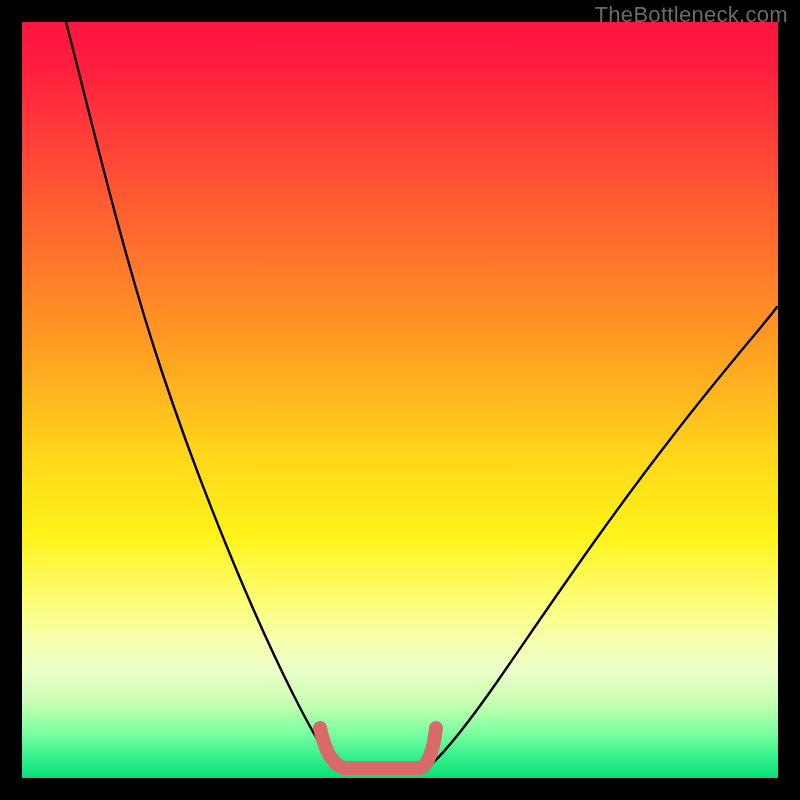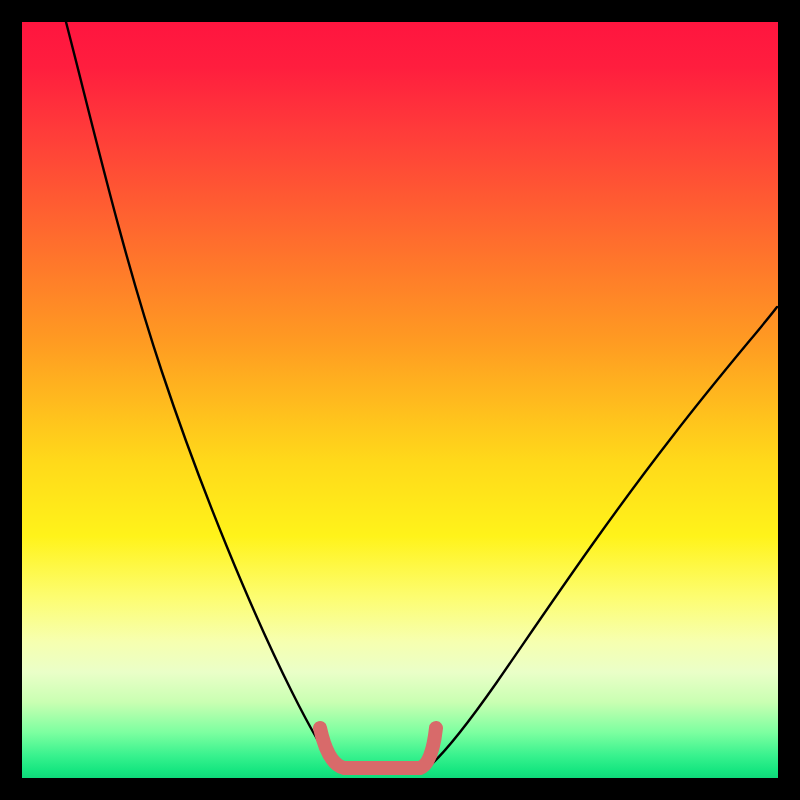--- a/index.html
+++ b/index.html
@@ -69,13 +69,14 @@
       <path d="M 400 750
                C 415 740, 440 710, 475 660
                C 520 595, 580 505, 650 415
                C 700 350, 740 305, 755 285" fill="none" stroke="#000" stroke-width="2.4" stroke-linecap="round"></path>
       <path d="M 298 706
                Q 306 742, 322 746
                L 398 746
                Q 410 742, 414 706" fill="none" stroke="#d86a6a" stroke-width="14" stroke-linecap="round" stroke-linejoin="round"></path>
     </svg>
   </div>
+  <div class="watermark">TheBottleneck.com</div>
 </div>
 
 </body></html>

